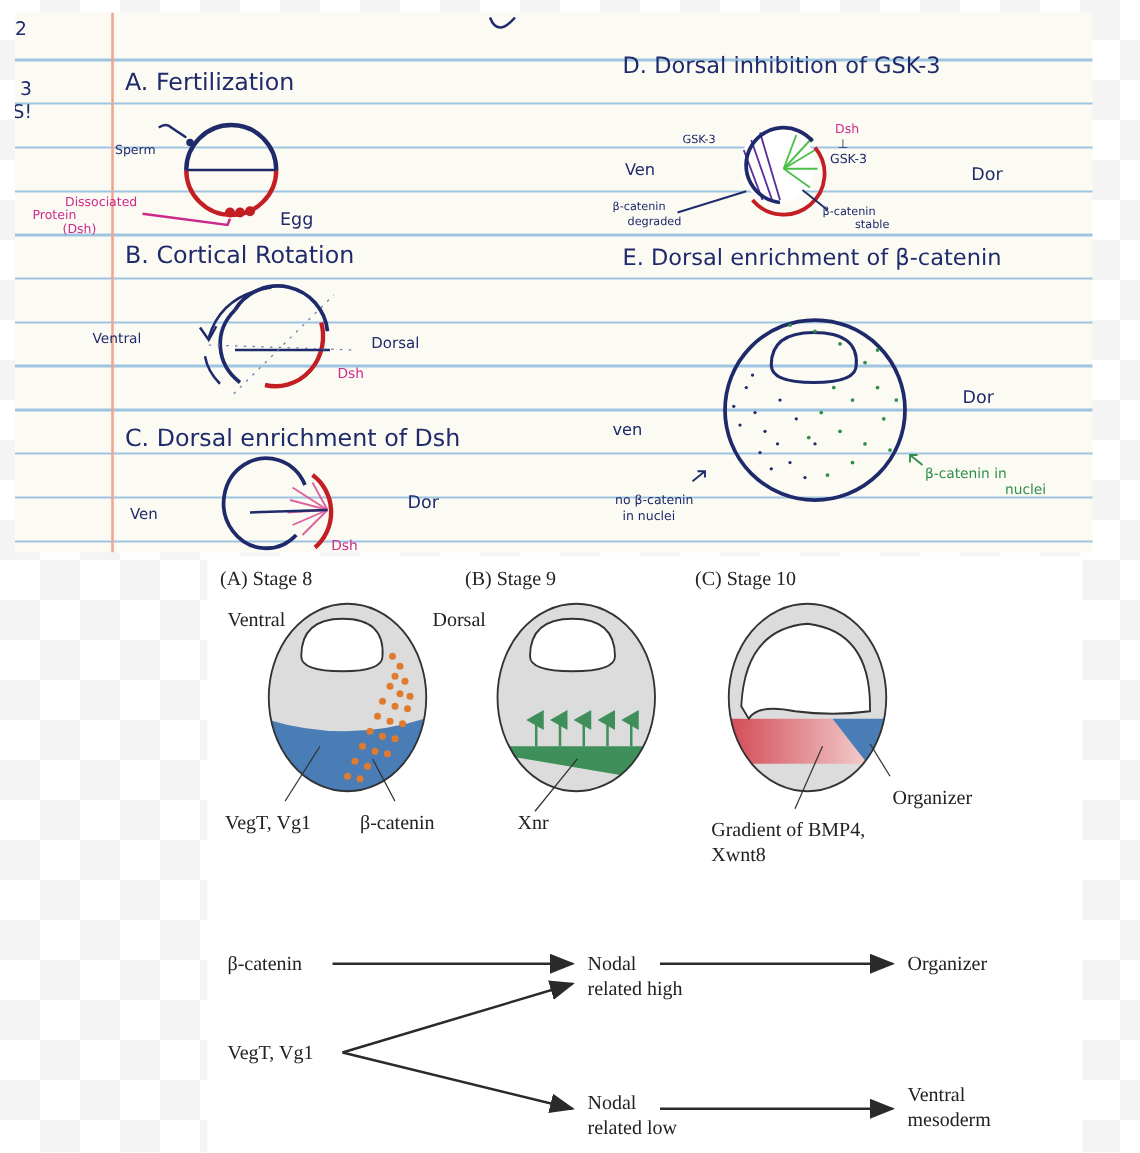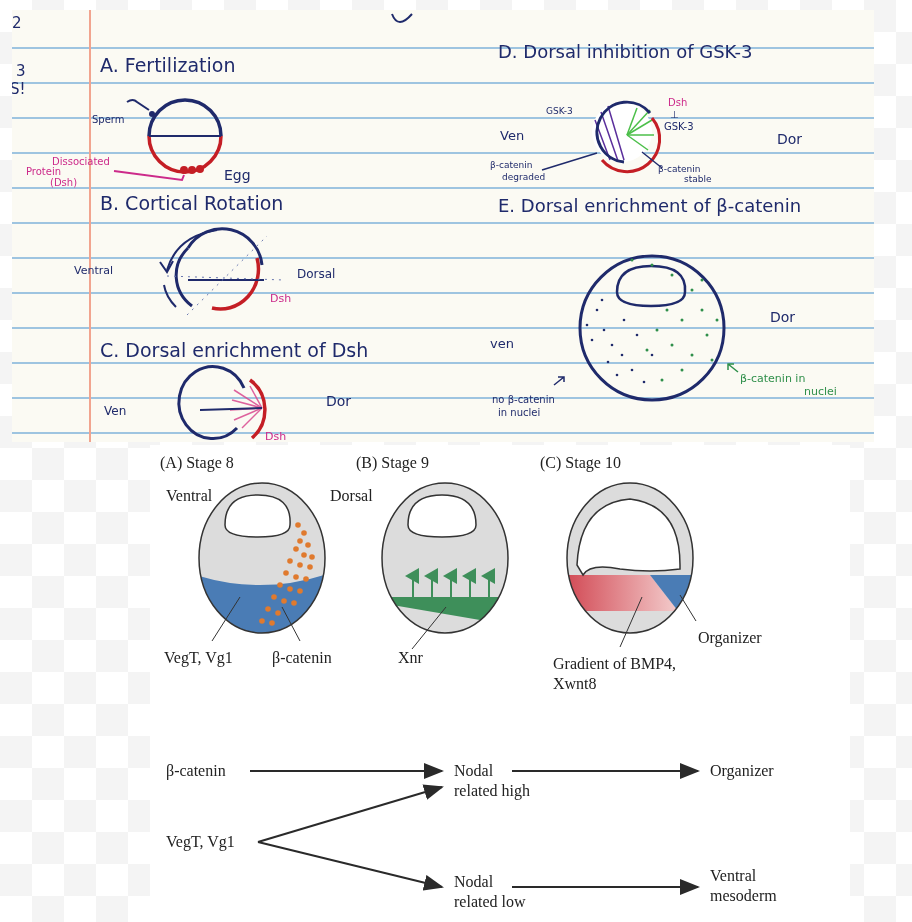--- a/index.html
+++ b/index.html
@@ -10,21 +10,21 @@
       linear-gradient(45deg,#f4f4f4 25%,transparent 25%,transparent 75%,#f4f4f4 75%),
       linear-gradient(45deg,#f4f4f4 25%,transparent 25%,transparent 75%,#f4f4f4 75%);
     background-size:64px 64px;background-position:0 0,32px 32px;}
   .notebook{position:absolute;left:12px;top:10px;width:862px;height:432px;
     background-color:#fbfaf3;
     background-image:repeating-linear-gradient(to bottom,transparent 0px,transparent 33px,#9ec4e0 33px,#9ec4e0 35px);
     background-position:0 4px;overflow:hidden;}
   .notebook .margin{position:absolute;left:77px;top:0;bottom:0;width:2px;background:#f1a48f;}
   .notebook svg{position:absolute;left:0;top:0;}
   .hand{font-family:"DejaVu Sans",sans-serif;}
-  .figure{position:absolute;left:150px;top:445px;width:700px;height:477px;background:#ffffff;}
+  .figure{position:absolute;left:166px;top:445px;width:700px;height:477px;background:#ffffff;}
   .figure svg{position:absolute;left:0;top:0;}
   .serif{font-family:"Liberation Serif",serif;}
 </style>
 </head>
 <body>
 
 <div class="checker"></div>
 
 <div class="notebook">
   <div class="margin"></div>

